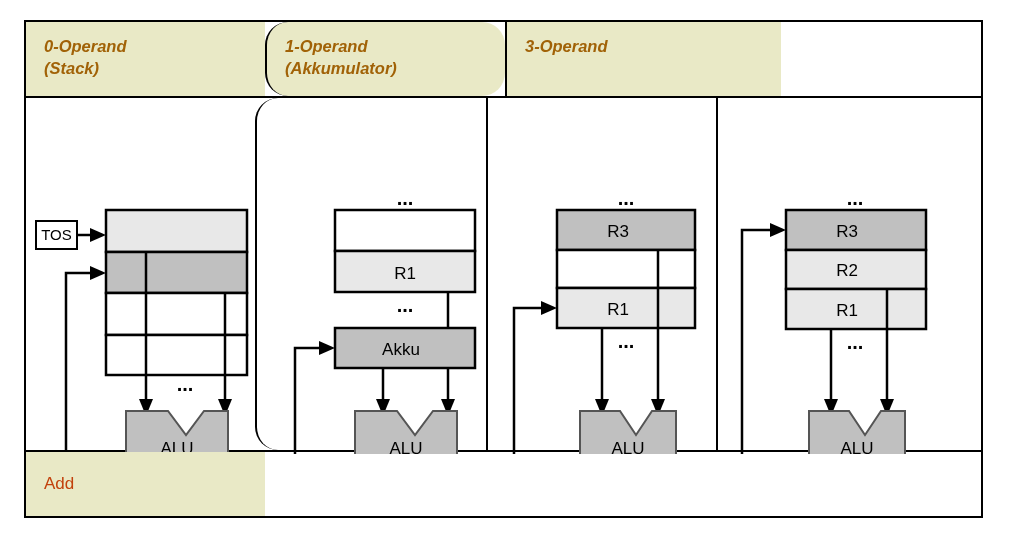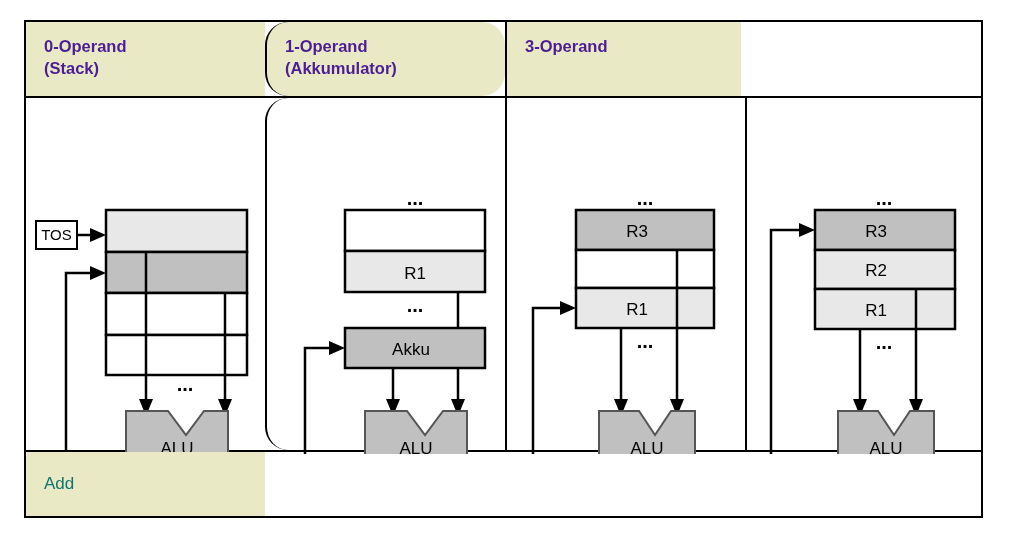--- a/index.html
+++ b/index.html
@@ -48,47 +48,48 @@
     border-top: 2px solid #000;
     box-sizing: border-box;
   }
   .cell {
     box-sizing: border-box;
     position: relative;
   }
   .c0 { width: 239px; }
   .c1 { width: 240px; border-radius: 23px; }
   .c2 { width: 240px; }
-  .c3 { width: 236px; }
+  .c3 { width: 276px; }
   .row-header .cell,
   .row-instr .cell {
     background: #e9e9c6;
   }
   .row-header .cell + .cell,
   .row-diagram .cell + .cell,
   .row-instr .cell + .cell {
     border-left: 2px solid #000;
   }
   .hdr-text {
     position: absolute;
     left: 18px;
     top: 14px;
     font-size: 16.5px;
     font-weight: bold;
-    color: #4c1d95;
+    color: #a16207;
     line-height: 1.33;
     white-space: pre-line;
+    font-style: italic;
   }
   .instr-text {
     position: absolute;
     left: 18px;
     top: 50%;
     transform: translateY(-50%);
     font-size: 17px;
-    color: #0f766e;
+    color: #c2410c;
     white-space: pre;
   }
   .diagram {
     position: absolute;
     left: 0; top: 0;
     width: 100%;
     height: 100%;
   }
   .diagram svg { display: block; }
 </style>

